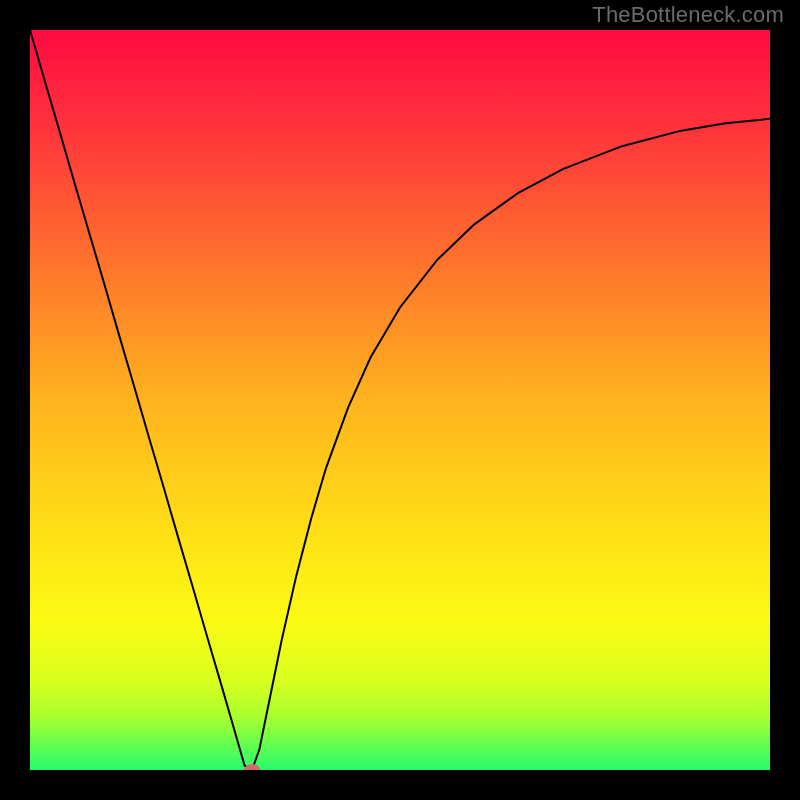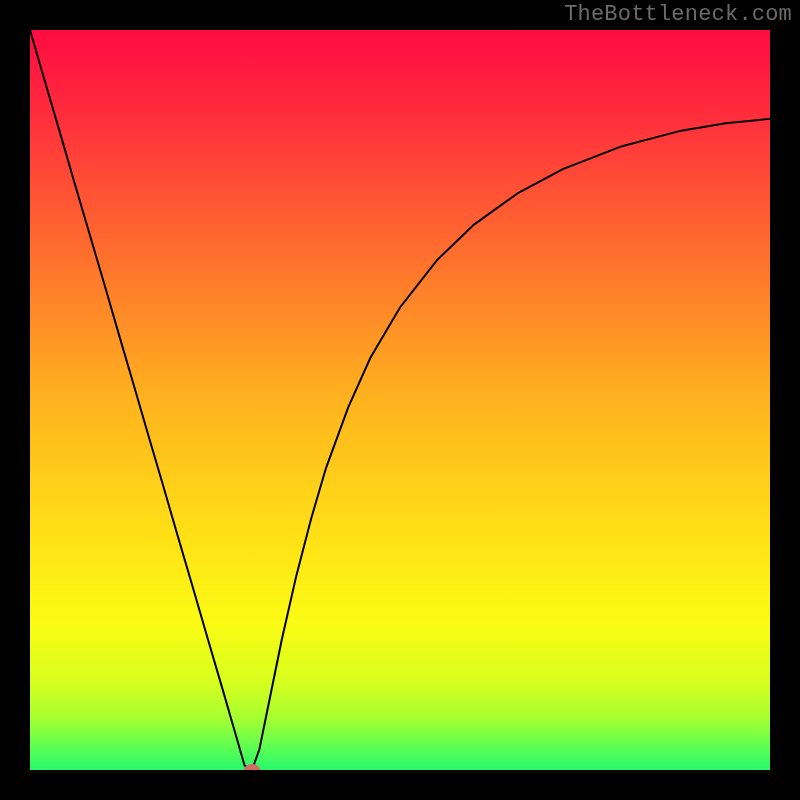--- a/index.html
+++ b/index.html
@@ -13,26 +13,25 @@
   }
   .outer {
     width: 800px;
     height: 800px;
     background: #000;
     position: relative;
   }
   .attribution {
     position: absolute;
     top: 2px;
-    right: 8px;
+    right: 16px;
     color: #6b6b6b;
     font-size: 22px;
     font-weight: 400;
     letter-spacing: 0.2px;
-    font-family: Liberation Mono, monospace;
   }
   .plot {
     position: absolute;
     left: 30px;
     top: 30px;
     width: 740px;
     height: 740px;
   }
   svg { display: block; }
 </style>

